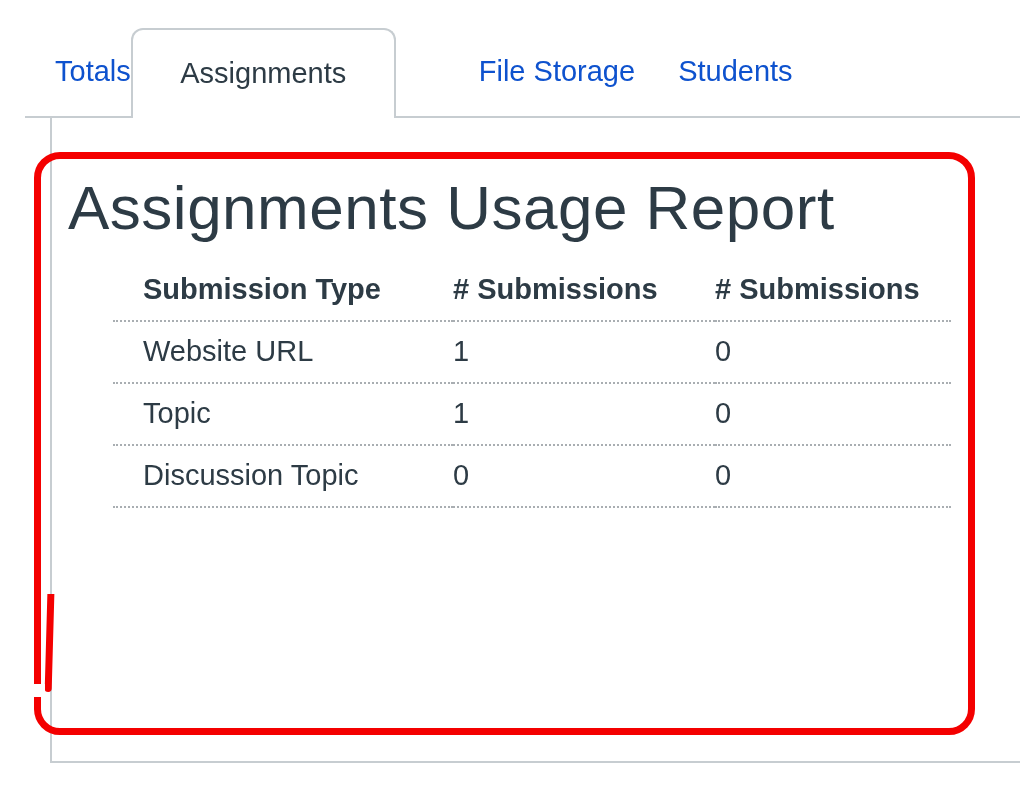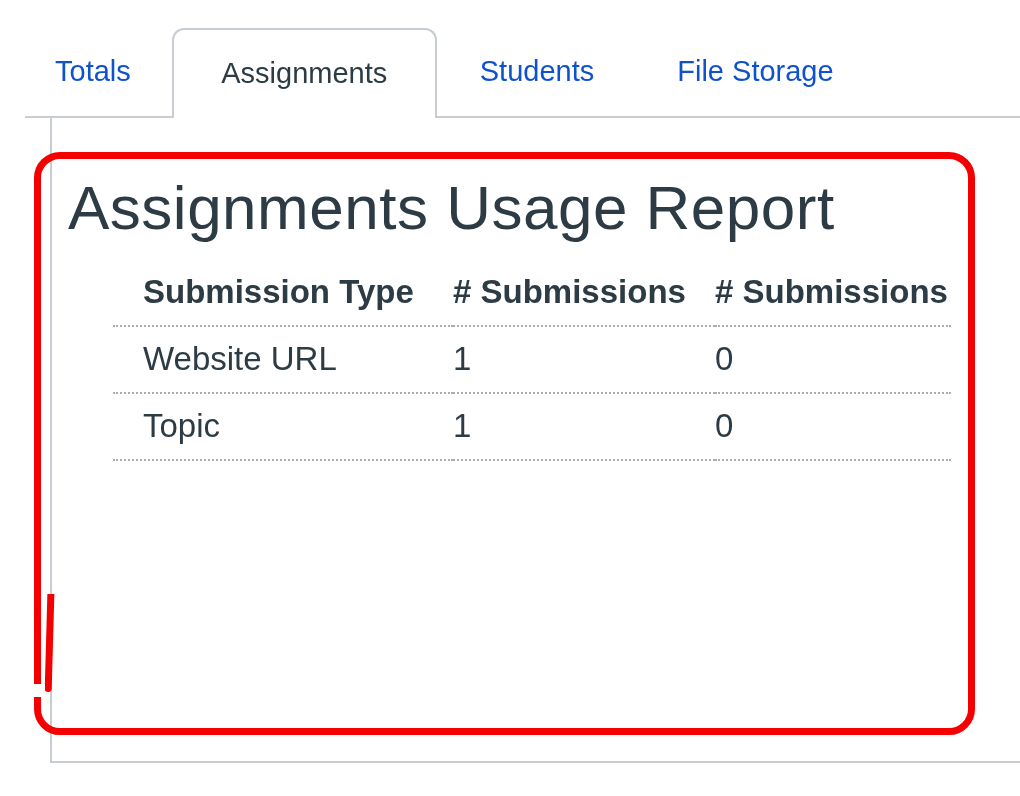--- a/index.html
+++ b/index.html
@@ -29,21 +29,20 @@
     text-decoration: none;
     cursor: pointer;
     white-space: nowrap;
   }
   .tab-totals   { margin-left: 30px; }
   .tab-students { margin-left: 43px; }
   .tab-file     { margin-left: 83px; }
   .tab.active {
     align-self: stretch;
     margin-bottom: -2px;
-    margin-left: 41px;
     width: 265px;
     display: flex;
     align-items: center;
     justify-content: center;
     background: #ffffff;
     border: 2px solid #C7CDD1;
     border-bottom: none;
     border-radius: 12px 12px 0 0;
     color: #2D3B45;
     cursor: default;
@@ -64,21 +63,21 @@
     letter-spacing: 0.5px;
     line-height: 1.15;
   }
 
   
   table.usage {
     margin: 28px 0 0 45px;
     width: 838px;
     border-collapse: collapse;
     table-layout: fixed;
-    font-size: 33px;
+    font-size: 29px;
   }
   table.usage col.c1 { width: 340px; }
   table.usage col.c2 { width: 262px; }
   table.usage col.c3 { width: 236px; }
   table.usage th {
     text-align: left;
     font-weight: bold;
     padding: 2px 0 14px 0;
     border-bottom: 2px dotted #A9AEB2;
   }
@@ -116,22 +115,22 @@
     pointer-events: none;
   }
 </style>
 </head>
 <body>
 
 <div class="tabs-region">
   <div class="tabbar">
     <a class="tab tab-totals">Totals</a>
     <a class="tab active">Assignments</a>
+    <a class="tab tab-file">File Storage</a>
     <a class="tab tab-students">Students</a>
-    <a class="tab tab-file">File Storage</a>
   </div>
 
   <div class="panel">
     <h1 class="report-title">Assignments Usage Report</h1>
 
     <table class="usage">
       <colgroup>
           <col class="c1">
           <col class="c2">
           <col class="c3">
@@ -147,20 +146,25 @@
         <tr>
           <td>Website URL</td>
           <td>1</td>
           <td>0</td>
         </tr>
         <tr>
           <td>Topic</td>
           <td>1</td>
           <td>0</td>
         </tr>
+        <tr>
+          <td>Discussion Topic</td>
+          <td>0</td>
+          <td>0</td>
+        </tr>
       </tbody>
     </table>
   </div>
 </div>
 
 <div class="red-box"></div>
 <div class="red-box-tail"></div>
 <div class="red-box-gap"></div>
 
 </body></html>

